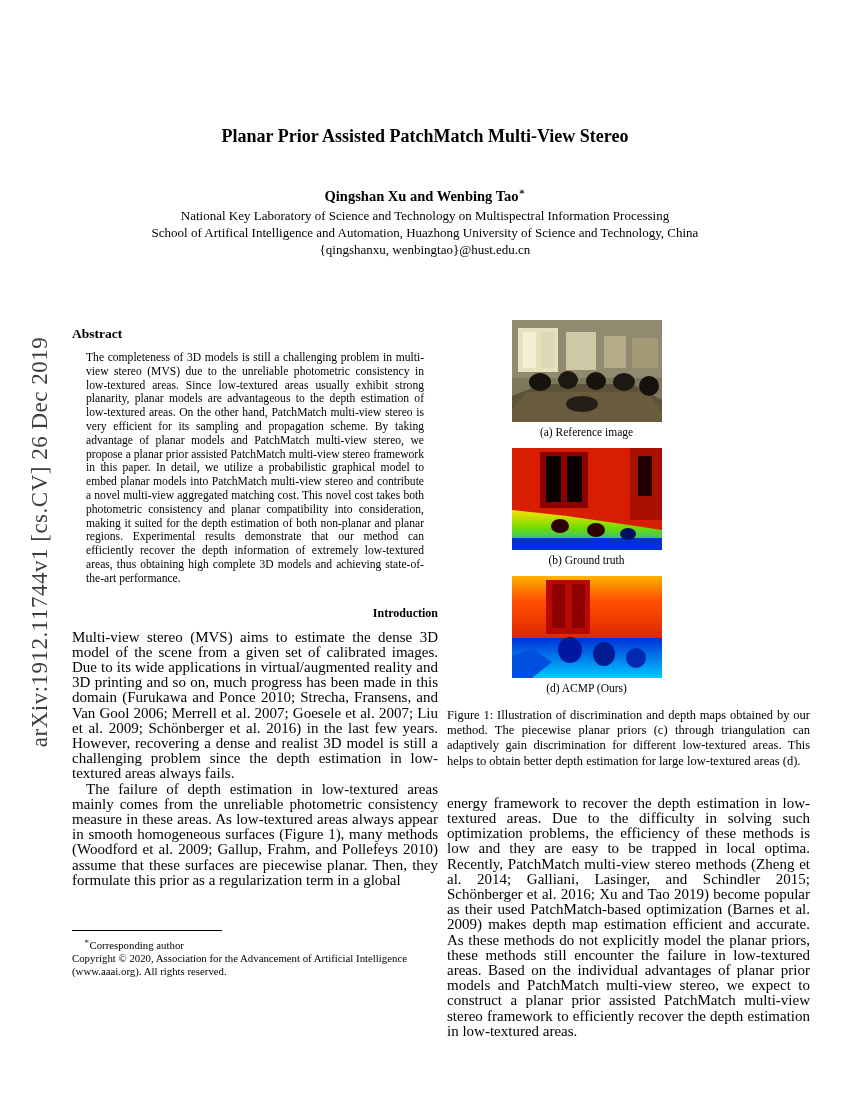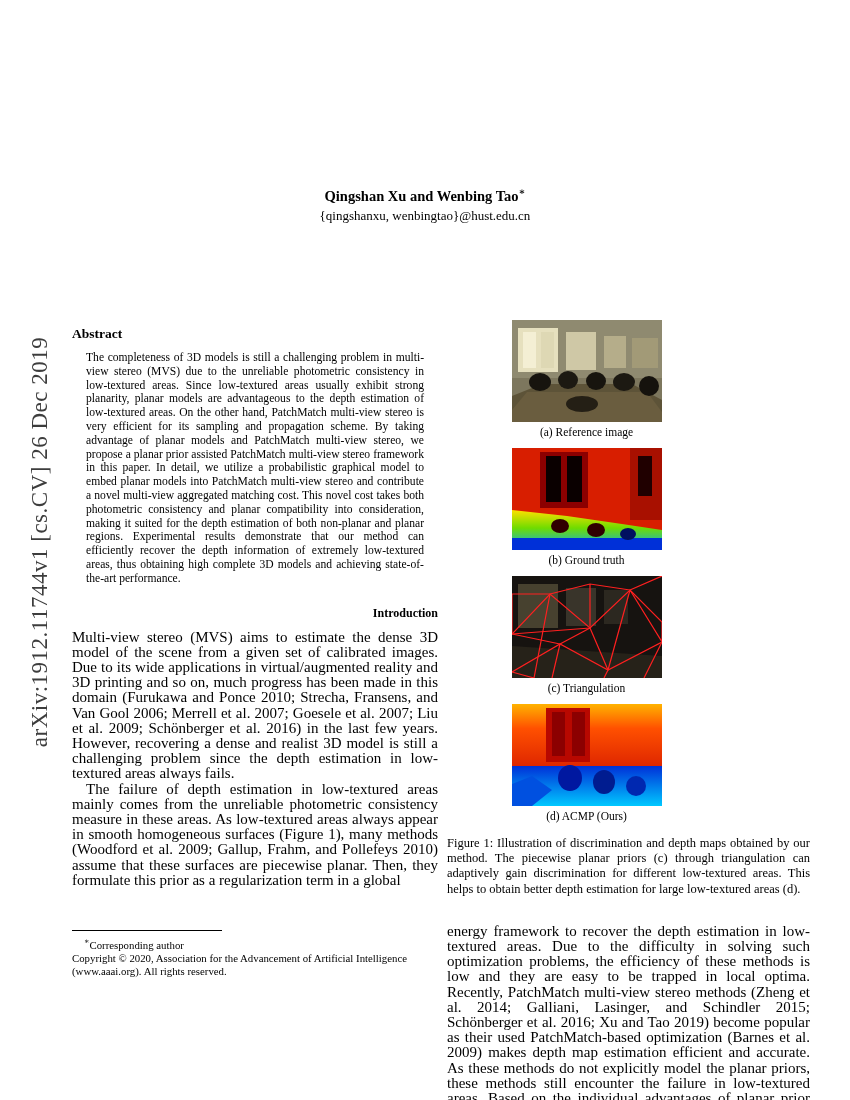--- a/index.html
+++ b/index.html
@@ -50,26 +50,29 @@
   .footnote .fn1 { text-indent:12px; }
   .footnote .fn1 sup { font-size:8px; }
 </style>
 </head>
 <body>
 
 <div class="page">
 
   <div class="arxiv-banner">arXiv:1912.11744v1  [cs.CV]  26 Dec 2019</div>
 
+  <div class="title">Planar Prior Assisted PatchMatch Multi-View Stereo</div>
 
   <div class="authors">
     <span>Qingshan Xu and Wenbing Tao</span><sup>∗</sup>
   </div>
 
   <div class="affiliation">
+    <div>National Key Laboratory of Science and Technology on Multispectral Information Processing</div>
+    <div>School of Artifical Intelligence and Automation, Huazhong University of Science and Technology, China</div>
     <div>{qingshanxu, wenbingtao}@hust.edu.cn</div>
   </div>
 
   <div class="col-left">
     <div class="abstract-heading">Abstract</div>
     <div class="abstract-body">The completeness of 3D models is still a challenging problem in multi-view stereo (MVS) due to the unreliable photometric consistency in low-textured areas. Since low-textured areas usually exhibit strong planarity, planar models are advantageous to the depth estimation of low-textured areas. On the other hand, PatchMatch multi-view stereo is very efficient for its sampling and propagation scheme. By taking advantage of planar models and PatchMatch multi-view stereo, we propose a planar prior assisted PatchMatch multi-view stereo framework in this paper. In detail, we utilize a probabilistic graphical model to embed planar models into PatchMatch multi-view stereo and contribute a novel multi-view aggregated matching cost. This novel cost takes both photometric consistency and planar compatibility into consideration, making it suited for the depth estimation of both non-planar and planar regions. Experimental results demonstrate that our method can efficiently recover the depth information of extremely low-textured areas, thus obtaining high complete 3D models and achieving state-of-the-art performance.</div>
 
     <div class="section-heading">Introduction</div>
     <p class="body-par">Multi-view stereo (MVS) aims to estimate the dense 3D model of the scene from a given set of calibrated images. Due to its wide applications in virtual/augmented reality and 3D printing and so on, much progress has been made in this domain (Furukawa and Ponce 2010; Strecha, Fransens, and Van Gool 2006; Merrell et al. 2007; Goesele et al. 2007; Liu et al. 2009; Schönberger et al. 2016) in the last few years. However, recovering a dense and realist 3D model is still a challenging problem since the depth estimation in low-textured areas always fails.</p>
     <p class="body-par indent">The failure of depth estimation in low-textured areas mainly comes from the unreliable photometric consistency measure in these areas. As low-textured areas always appear in smooth homogeneous surfaces (Figure 1), many methods (Woodford et al. 2009; Gallup, Frahm, and Pollefeys 2010) assume that these surfaces are piecewise planar. Then, they formulate this prior as a regularization term in a global</p>
@@ -117,39 +120,20 @@
           <rect x="126" y="8" width="14" height="40" fill="#200000"></rect>
           <polygon points="0,102 0,62 55,68 110,76 150,82 150,102" fill="url(#gb)"></polygon>
           <rect x="0" y="90" width="150" height="12" fill="#0030d8"></rect>
           <ellipse cx="48" cy="78" rx="9" ry="7" fill="#300000"></ellipse>
           <ellipse cx="84" cy="82" rx="9" ry="7" fill="#300000"></ellipse>
           <ellipse cx="116" cy="86" rx="8" ry="6" fill="#001060"></ellipse>
         </svg>
         <div class="fig-sub">(b) Ground truth</div>
       </div>
 
-      <div class="fig-cell">
-        <svg class="fig-img" viewBox="0 0 150 102" preserveAspectRatio="none" xmlns="http://www.w3.org/2000/svg">
-          <rect width="150" height="102" fill="#161310"></rect>
-          <rect x="6" y="8" width="40" height="44" fill="#47412f"></rect>
-          <rect x="54" y="12" width="30" height="38" fill="#39342a"></rect>
-          <rect x="92" y="14" width="24" height="34" fill="#2c2820"></rect>
-          <polygon points="0,102 0,70 150,80 150,102" fill="#262219"></polygon>
-          <g stroke="#ff2020" stroke-width="1.2" fill="none">
-            <path d="M0,58 L38,18 L78,52 L118,14 L150,46"></path>
-            <path d="M0,18 L38,18 M38,18 L78,8 L118,14"></path>
-            <path d="M0,58 L78,52 M78,8 L78,52 M118,14 L150,0"></path>
-            <path d="M0,96 L48,68 L96,94 L150,66"></path>
-            <path d="M0,58 L48,68 M78,52 L48,68 M78,52 L96,94 M118,14 L96,94 M150,46 L150,66 M118,14 L150,66"></path>
-            <path d="M22,102 L38,18 M48,68 L40,102 M96,94 L92,102 M150,66 L132,102"></path>
-            <path d="M0,18 L0,58 M0,96 L22,102"></path>
-          </g>
-        </svg>
-        <div class="fig-sub">(c) Triangulation</div>
-      </div>
 
       <div class="fig-cell">
         <svg class="fig-img" viewBox="0 0 150 102" preserveAspectRatio="none" xmlns="http://www.w3.org/2000/svg">
           <defs>
             <linearGradient id="gd1" x1="0" y1="0" x2="0" y2="1">
               <stop offset="0" stop-color="#ffb300"></stop>
               <stop offset="0.35" stop-color="#ff5000"></stop>
               <stop offset="1" stop-color="#d81e00"></stop>
             </linearGradient>
             <linearGradient id="gd2" x1="0" y1="0" x2="0" y2="1">

